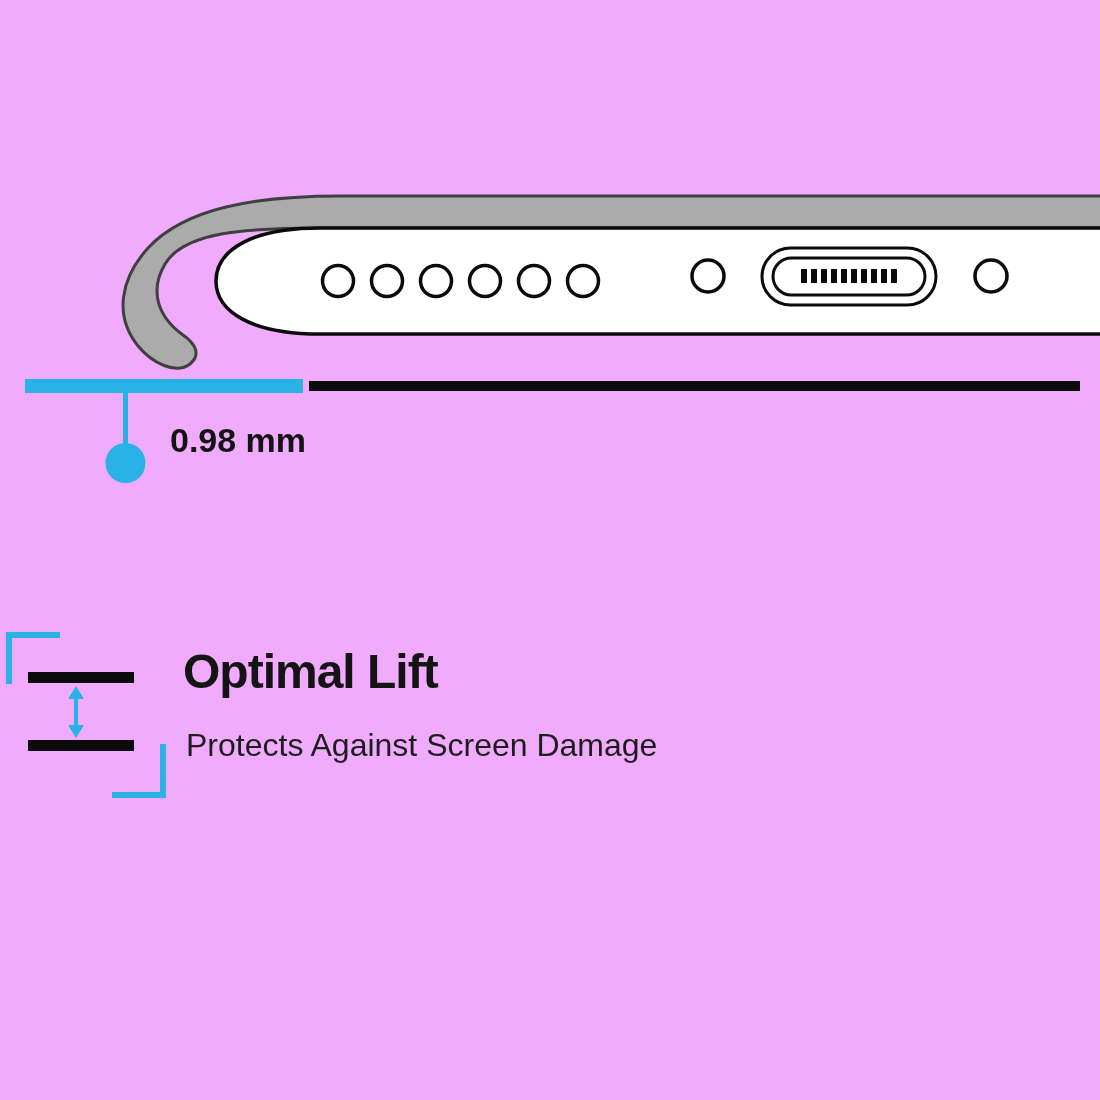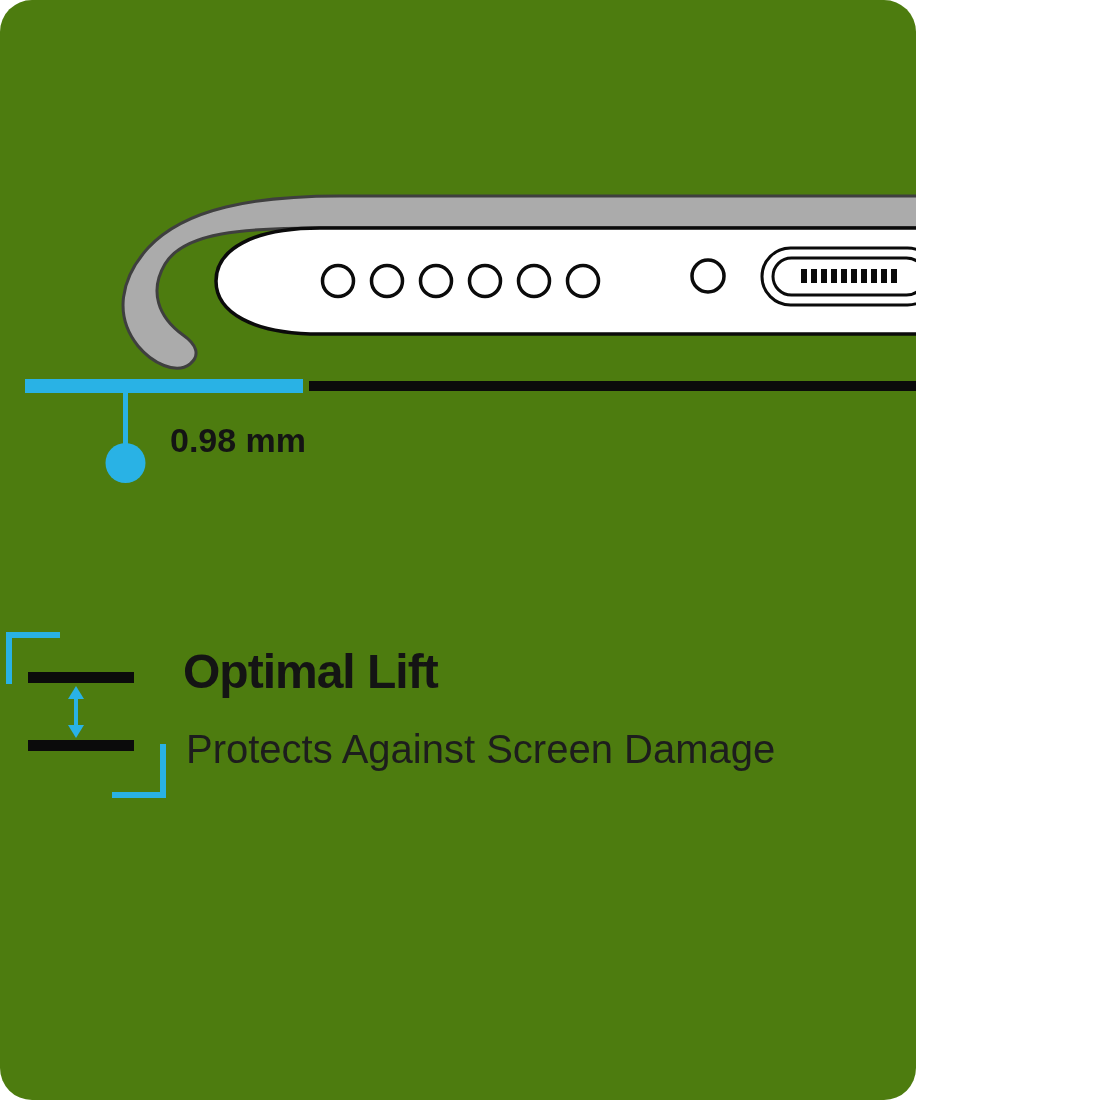--- a/index.html
+++ b/index.html
@@ -1,22 +1,21 @@
 <!DOCTYPE html>
 <html style="--accent: #29B2E5; --ink: #0b0b0b; --case_gray: #ABABAB; --outline: #3F3F3F;"><head>
 <meta charset="utf-8">
 <style>
   html,body{margin:0;padding:0;background:#ffffff;}
   .page{
     position:relative;
-    width:916px;height:1100px;
-    background:#4d7c0f;
+    width:1100px;height:1100px;
+    background:#f0abfc;
     overflow:hidden;
     font-family:"Liberation Sans",sans-serif;
-    border-radius:32px;
   }
   .diagram-svg{position:absolute;top:0;left:0;}
   .case-shape{fill:var(--case_gray);stroke:var(--outline);stroke-width:3;}
   .phone-body{fill:#ffffff;stroke:var(--ink);stroke-width:3.5;}
   .hole{fill:#ffffff;stroke:var(--ink);stroke-width:3.5;}
   .port-outline{fill:#ffffff;stroke:var(--ink);stroke-width:3;}
   .pin{fill:var(--ink);}
   .lip-bar{fill:var(--accent);}
   .screen-bar{fill:var(--ink);}
   .pointer-line{stroke:var(--accent);stroke-width:5;}
@@ -38,21 +37,21 @@
   .lift-arrow{position:absolute;left:58px;top:686px;}
   .lift-arrow line{stroke:var(--accent);stroke-width:4;}
   .lift-arrow polygon{fill:var(--accent);}
   .feature-title{
     position:absolute;left:183px;top:644px;
     font-size:48px;font-weight:bold;letter-spacing:-1px;
     color:#141414;white-space:nowrap;
   }
   .feature-subtitle{
     position:absolute;left:186px;top:727px;
-    font-size:40px;font-weight:normal;
+    font-size:32px;font-weight:normal;
     color:#1d1d1d;white-space:nowrap;
   }
 </style>
 </head>
 <body>
 
 <div class="page">
 
   <svg class="diagram-svg" width="1100" height="520" viewBox="0 0 1100 520">
 

